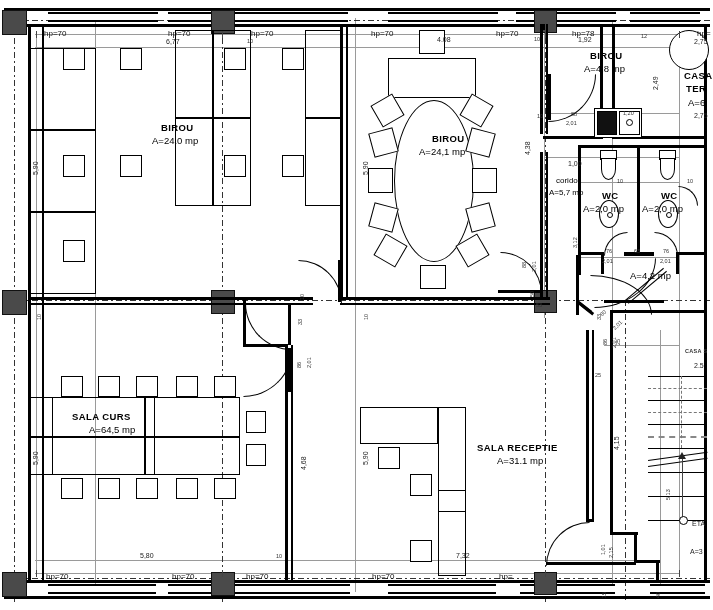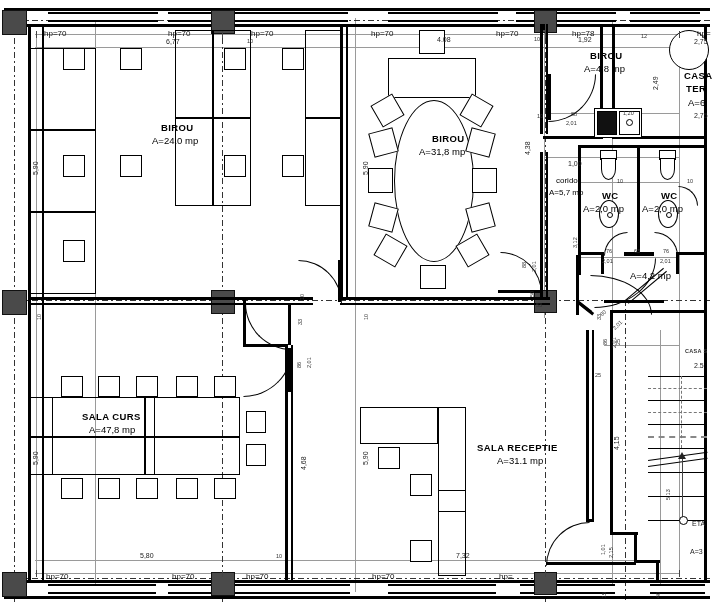--- a/index.html
+++ b/index.html
@@ -220,21 +220,21 @@
     <div class="chair" style="left:371px;top:205px;width:25px;height:25px;transform:rotate(15deg);"></div>
     <div class="chair" style="left:468px;top:205px;width:25px;height:25px;transform:rotate(-15deg);"></div>
     <div class="chair" style="left:378px;top:238px;width:25px;height:25px;transform:rotate(30deg);"></div>
     <div class="chair" style="left:460px;top:238px;width:25px;height:25px;transform:rotate(-30deg);"></div>
     <div class="furn" style="left:420px;top:265px;width:26px;height:24px;"></div>
 
     <div class="arc arc-tr" style="left:500px;top:252px;width:40px;height:40px;border-radius:0 100% 0 0;"></div>
     <div class="wall" style="left:498px;top:290px;width:44px;height:3px;"></div>
 
     <div class="lbl rname" style="left:432px;top:133px;">BIROU</div>
-    <div class="lbl rarea" style="left:419px;top:146px;">A=31,8 mp</div>
+    <div class="lbl rarea" style="left:419px;top:146px;">A=24,1 mp</div>
   </div>
 
   <div class="lay">
     <div class="lbl rname" style="left:590px;top:50px;">BIROU</div>
     <div class="lbl rarea" style="left:584px;top:63px;">A=4,8 mp</div>
 
     <div class="furn" style="left:594px;top:108px;width:48px;height:30px;"></div>
     <div class="furn" style="left:597px;top:111px;width:20px;height:24px;background:#111;"></div>
     <div class="furn" style="left:619px;top:111px;width:21px;height:24px;"></div>
     <div class="circ" style="left:626px;top:119px;width:5px;height:5px;"></div>
@@ -306,22 +306,22 @@
     <div class="chair" style="left:214px;top:478px;width:22px;height:21px;"></div>
 
     <div class="chair" style="left:246px;top:411px;width:20px;height:22px;"></div>
     <div class="chair" style="left:246px;top:444px;width:20px;height:22px;"></div>
 
     <div class="arc arc-bl" style="left:245px;top:303px;width:45px;height:45px;border-radius:0 0 0 100%;"></div>
     <div class="arc arc-br" style="left:243px;top:347px;width:48px;height:48px;border-radius:0 0 100% 0;"></div>
     <div class="wall" style="left:288px;top:303px;width:3px;height:42px;"></div>
     <div class="wall" style="left:288px;top:348px;width:3px;height:44px;"></div>
 
-    <div class="lbl rname" style="left:82px;top:411px;">SALA CURS</div>
-    <div class="lbl rarea" style="left:89px;top:424px;">A=47,8 mp</div>
+    <div class="lbl rname" style="left:72px;top:411px;">SALA CURS</div>
+    <div class="lbl rarea" style="left:89px;top:424px;">A=64,5 mp</div>
   </div>
 
   <div class="lay">
     <div class="furn-thin" style="left:360px;top:407px;width:78px;height:37px;"></div>
     <div class="furn-thin" style="left:438px;top:407px;width:28px;height:105px;"></div>
     <div class="furn-thin" style="left:438px;top:490px;width:28px;height:86px;"></div>
     <div class="chair" style="left:378px;top:447px;width:22px;height:22px;"></div>
     <div class="chair" style="left:410px;top:474px;width:22px;height:22px;"></div>
     <div class="chair" style="left:410px;top:540px;width:22px;height:22px;"></div>
 

